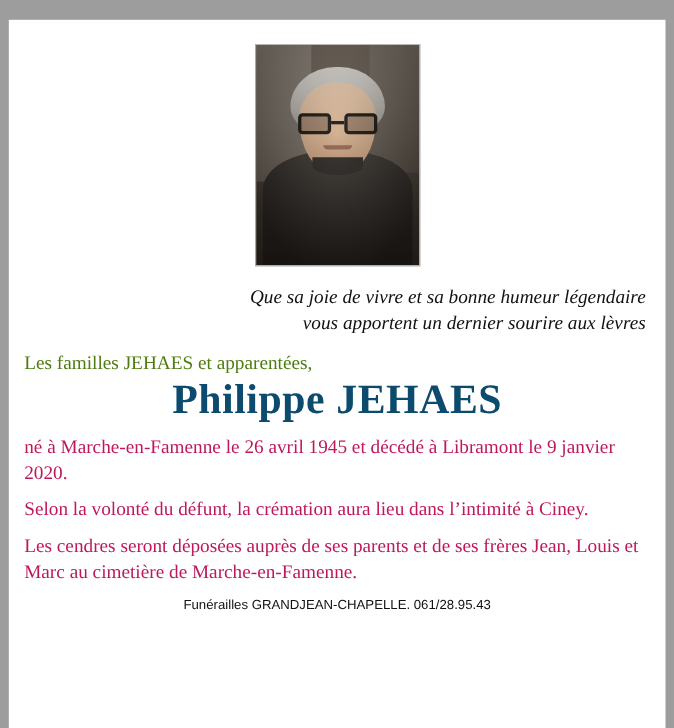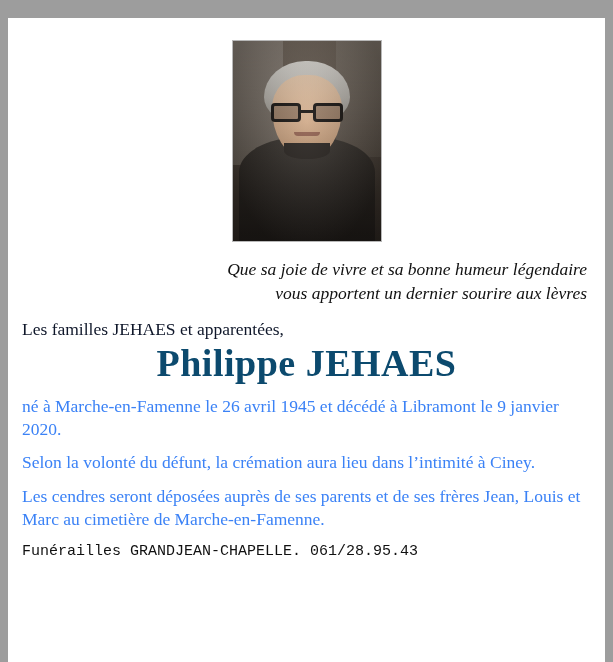--- a/index.html
+++ b/index.html
@@ -146,21 +146,21 @@
     font-style: italic;
     font-size: 17.5px;
     line-height: 1.36;
     color: #111;
     margin-top: 16px;
     padding-right: 4px;
   }
   .line {
     font-size: 17.5px;
     line-height: 1.45;
-    color: #0f172a;
+    color: #4d7c0f;
     margin-top: 11px;
   }
   .line.tight {
     margin-top: 2px;
   }
   .title-mr {
     text-align: center;
     font-size: 17px;
     letter-spacing: .6px;
     font-weight: bold;
@@ -172,27 +172,27 @@
     font-size: 38px;
     font-weight: bold;
     letter-spacing: .5px;
     color: #0c4a6e;
     margin-top: 1px;
     line-height: 1.1;
   }
   .para {
     font-size: 17.5px;
     line-height: 1.33;
-    color: #3b82f6;
+    color: #be185d;
     margin-top: 10px;
   }
   .footer {
-    text-align: left;
-    font-family: Liberation Mono, monospace;
-    font-size: 15px;
+    text-align: center;
+    font-family: Liberation Sans, sans-serif;
+    font-size: 12px;
     color: #111;
     margin-top: 12px;
   }
 </style>
 </head>
 <body>
 
 <div id="notice">
 
   <div class="portrait-wrap">

